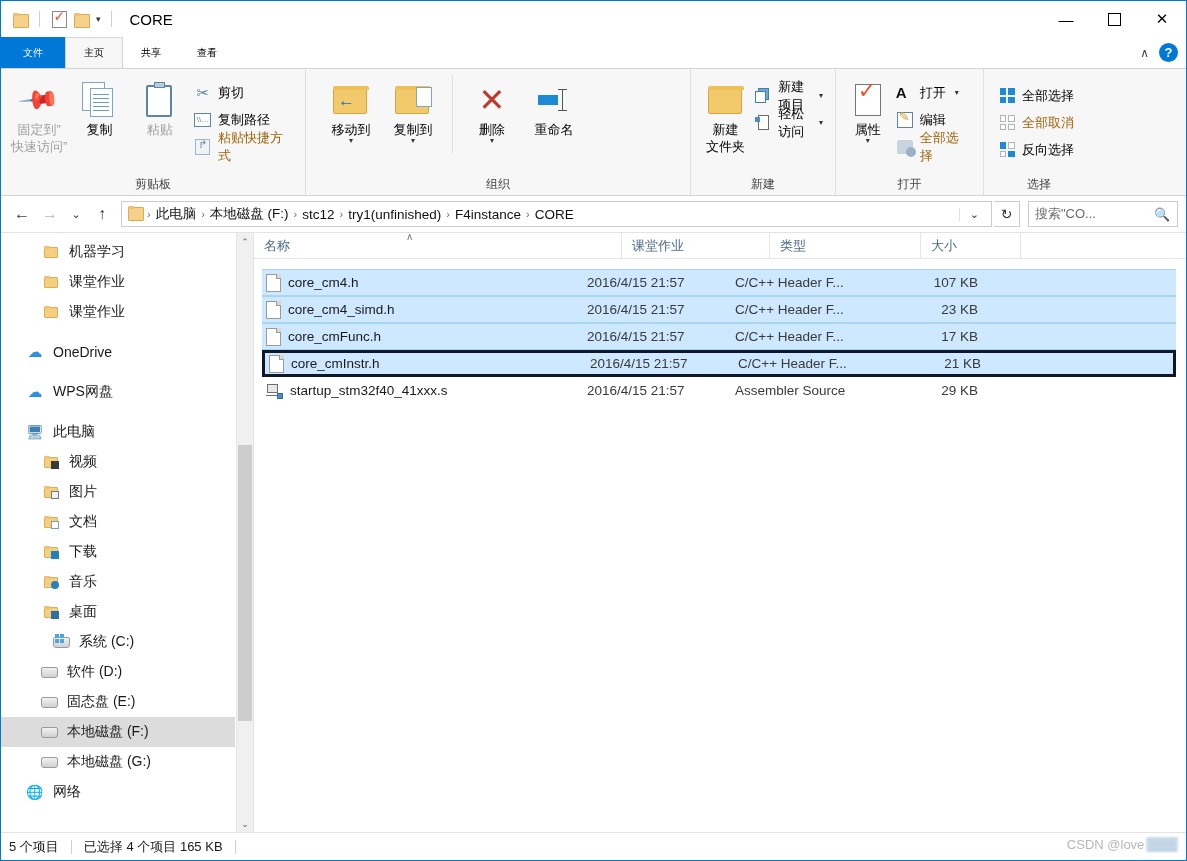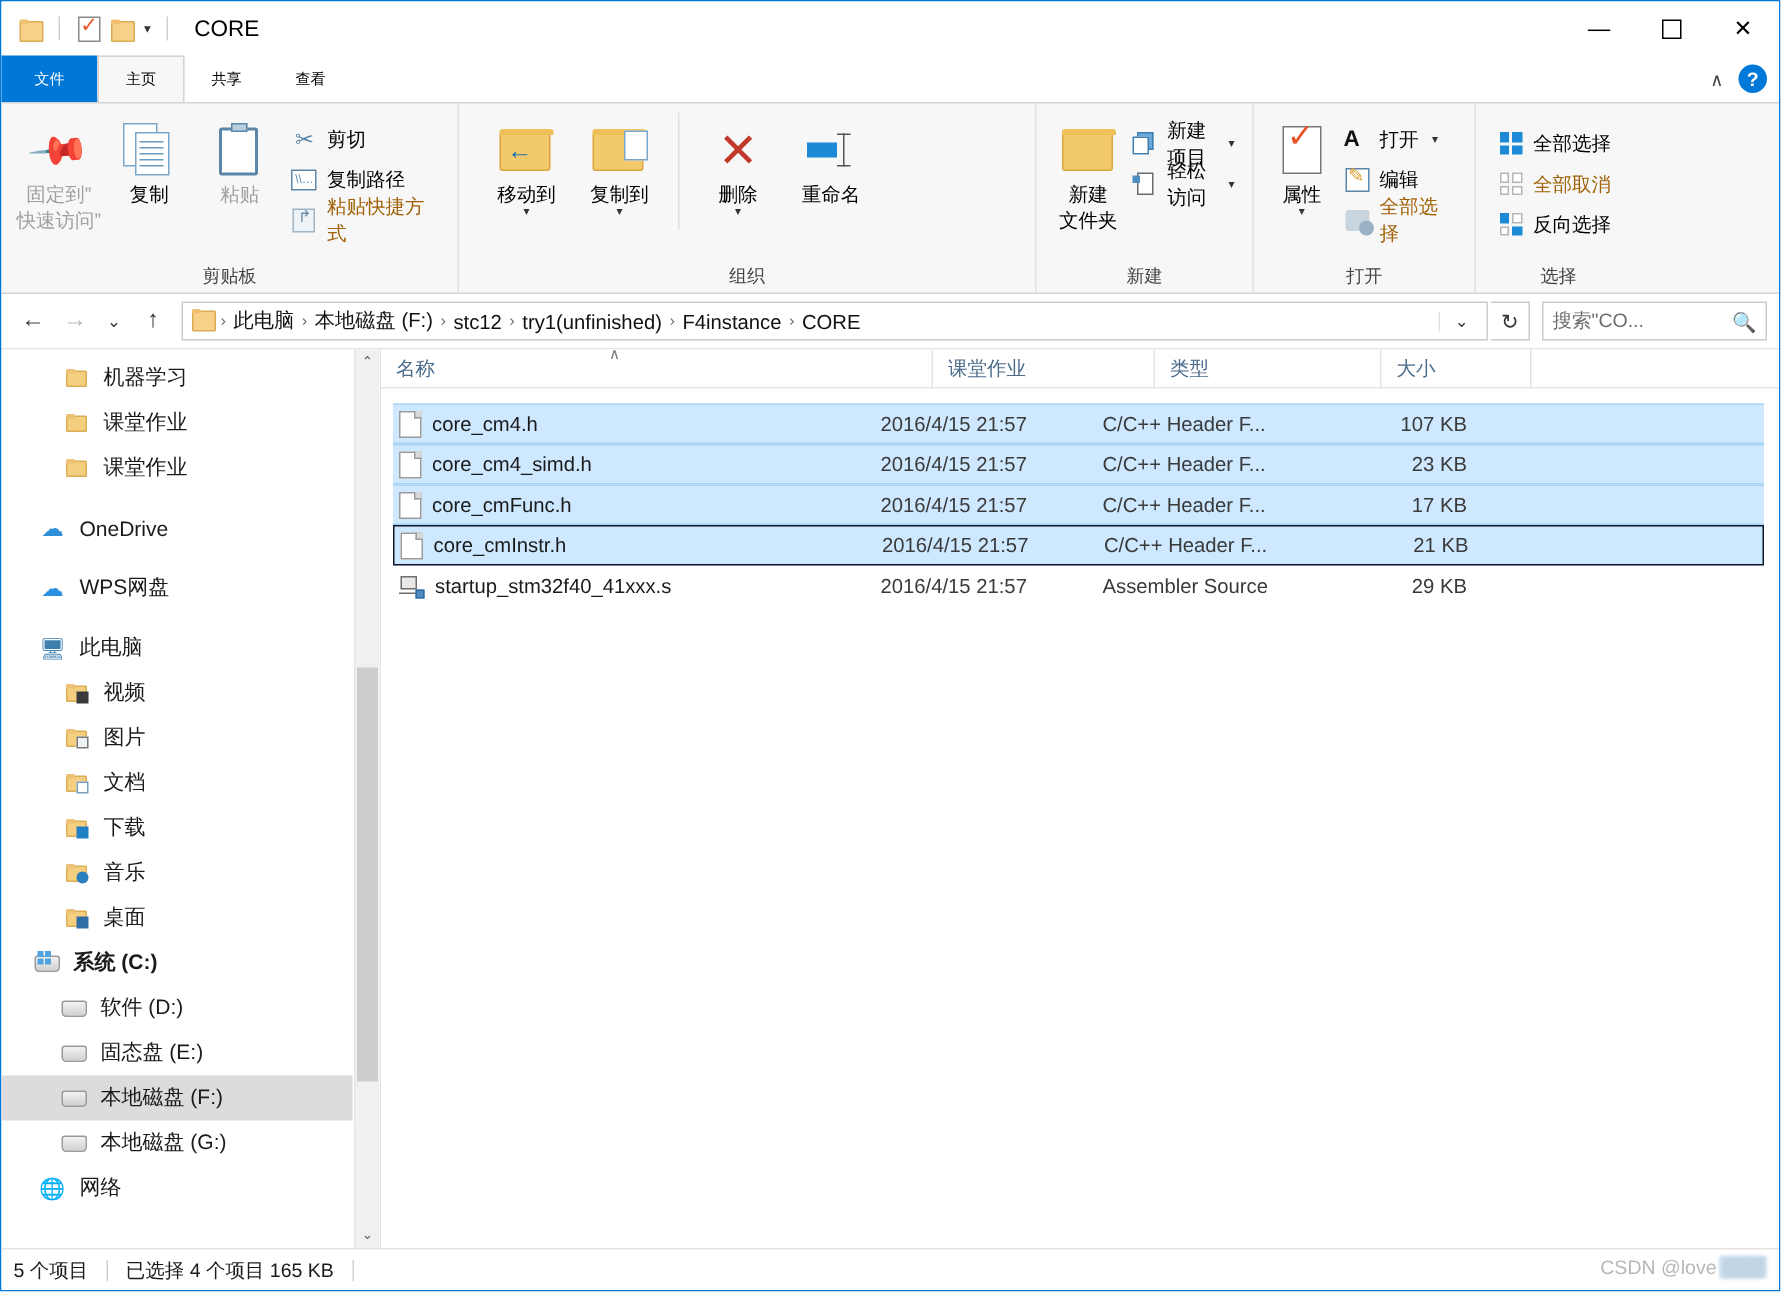--- a/index.html
+++ b/index.html
@@ -364,21 +364,21 @@
   .row {
     height: 27px; display: flex; align-items: center;
     font-size: 13.5px; color: #1a1a1a;
     margin: 0 10px 0 8px;
   }
   .row.sel {
     background: #cde8ff;
     border-top: 1px solid #a8d4f5;
     border-bottom: 1px solid #a8d4f5;
   }
-  .row.sel.focus { border: 1px solid #0f172a; }
+  .row.sel.focus { border: 3px solid #0f172a; }
   .cell-name { width: 325px; display: flex; align-items: center; gap: 7px; padding-left: 4px; }
   .cell-date { width: 148px; color: #3a3a3a; }
   .cell-type { width: 151px; color: #3a3a3a; }
   .cell-size { width: 92px; text-align: right; color: #3a3a3a; }
   .file-ico {
     width: 15px; height: 18px; position: relative; flex: 0 0 15px;
   }
   .file-ico .pg {
     position: absolute; inset: 0; background: #fff; border: 1px solid #9b9b9b;
   }
@@ -812,21 +812,21 @@
         <div class="side-item" style="padding-left:40px;">
           <span class="sico">
               <span class="sb-folder">
                 <i class="b"></i>
                 <i class="t"></i>
                 <i class="ov" style="background:#2f6fa8;"></i>
               </span>
             </span>
           <span>桌面</span>
         </div>
-        <div class="side-item" style="padding-left:20px;font-weight:bold;">
+        <div class="side-item" style="padding-left:50px;">
           <span class="sico">
               <span class="drive sys"></span>
             </span>
           <span>系统 (C:)</span>
         </div>
         <div class="side-item" style="padding-left:38px;">
           <span class="sico">
               <span class="drive"></span>
             </span>
           <span>软件 (D:)</span>

